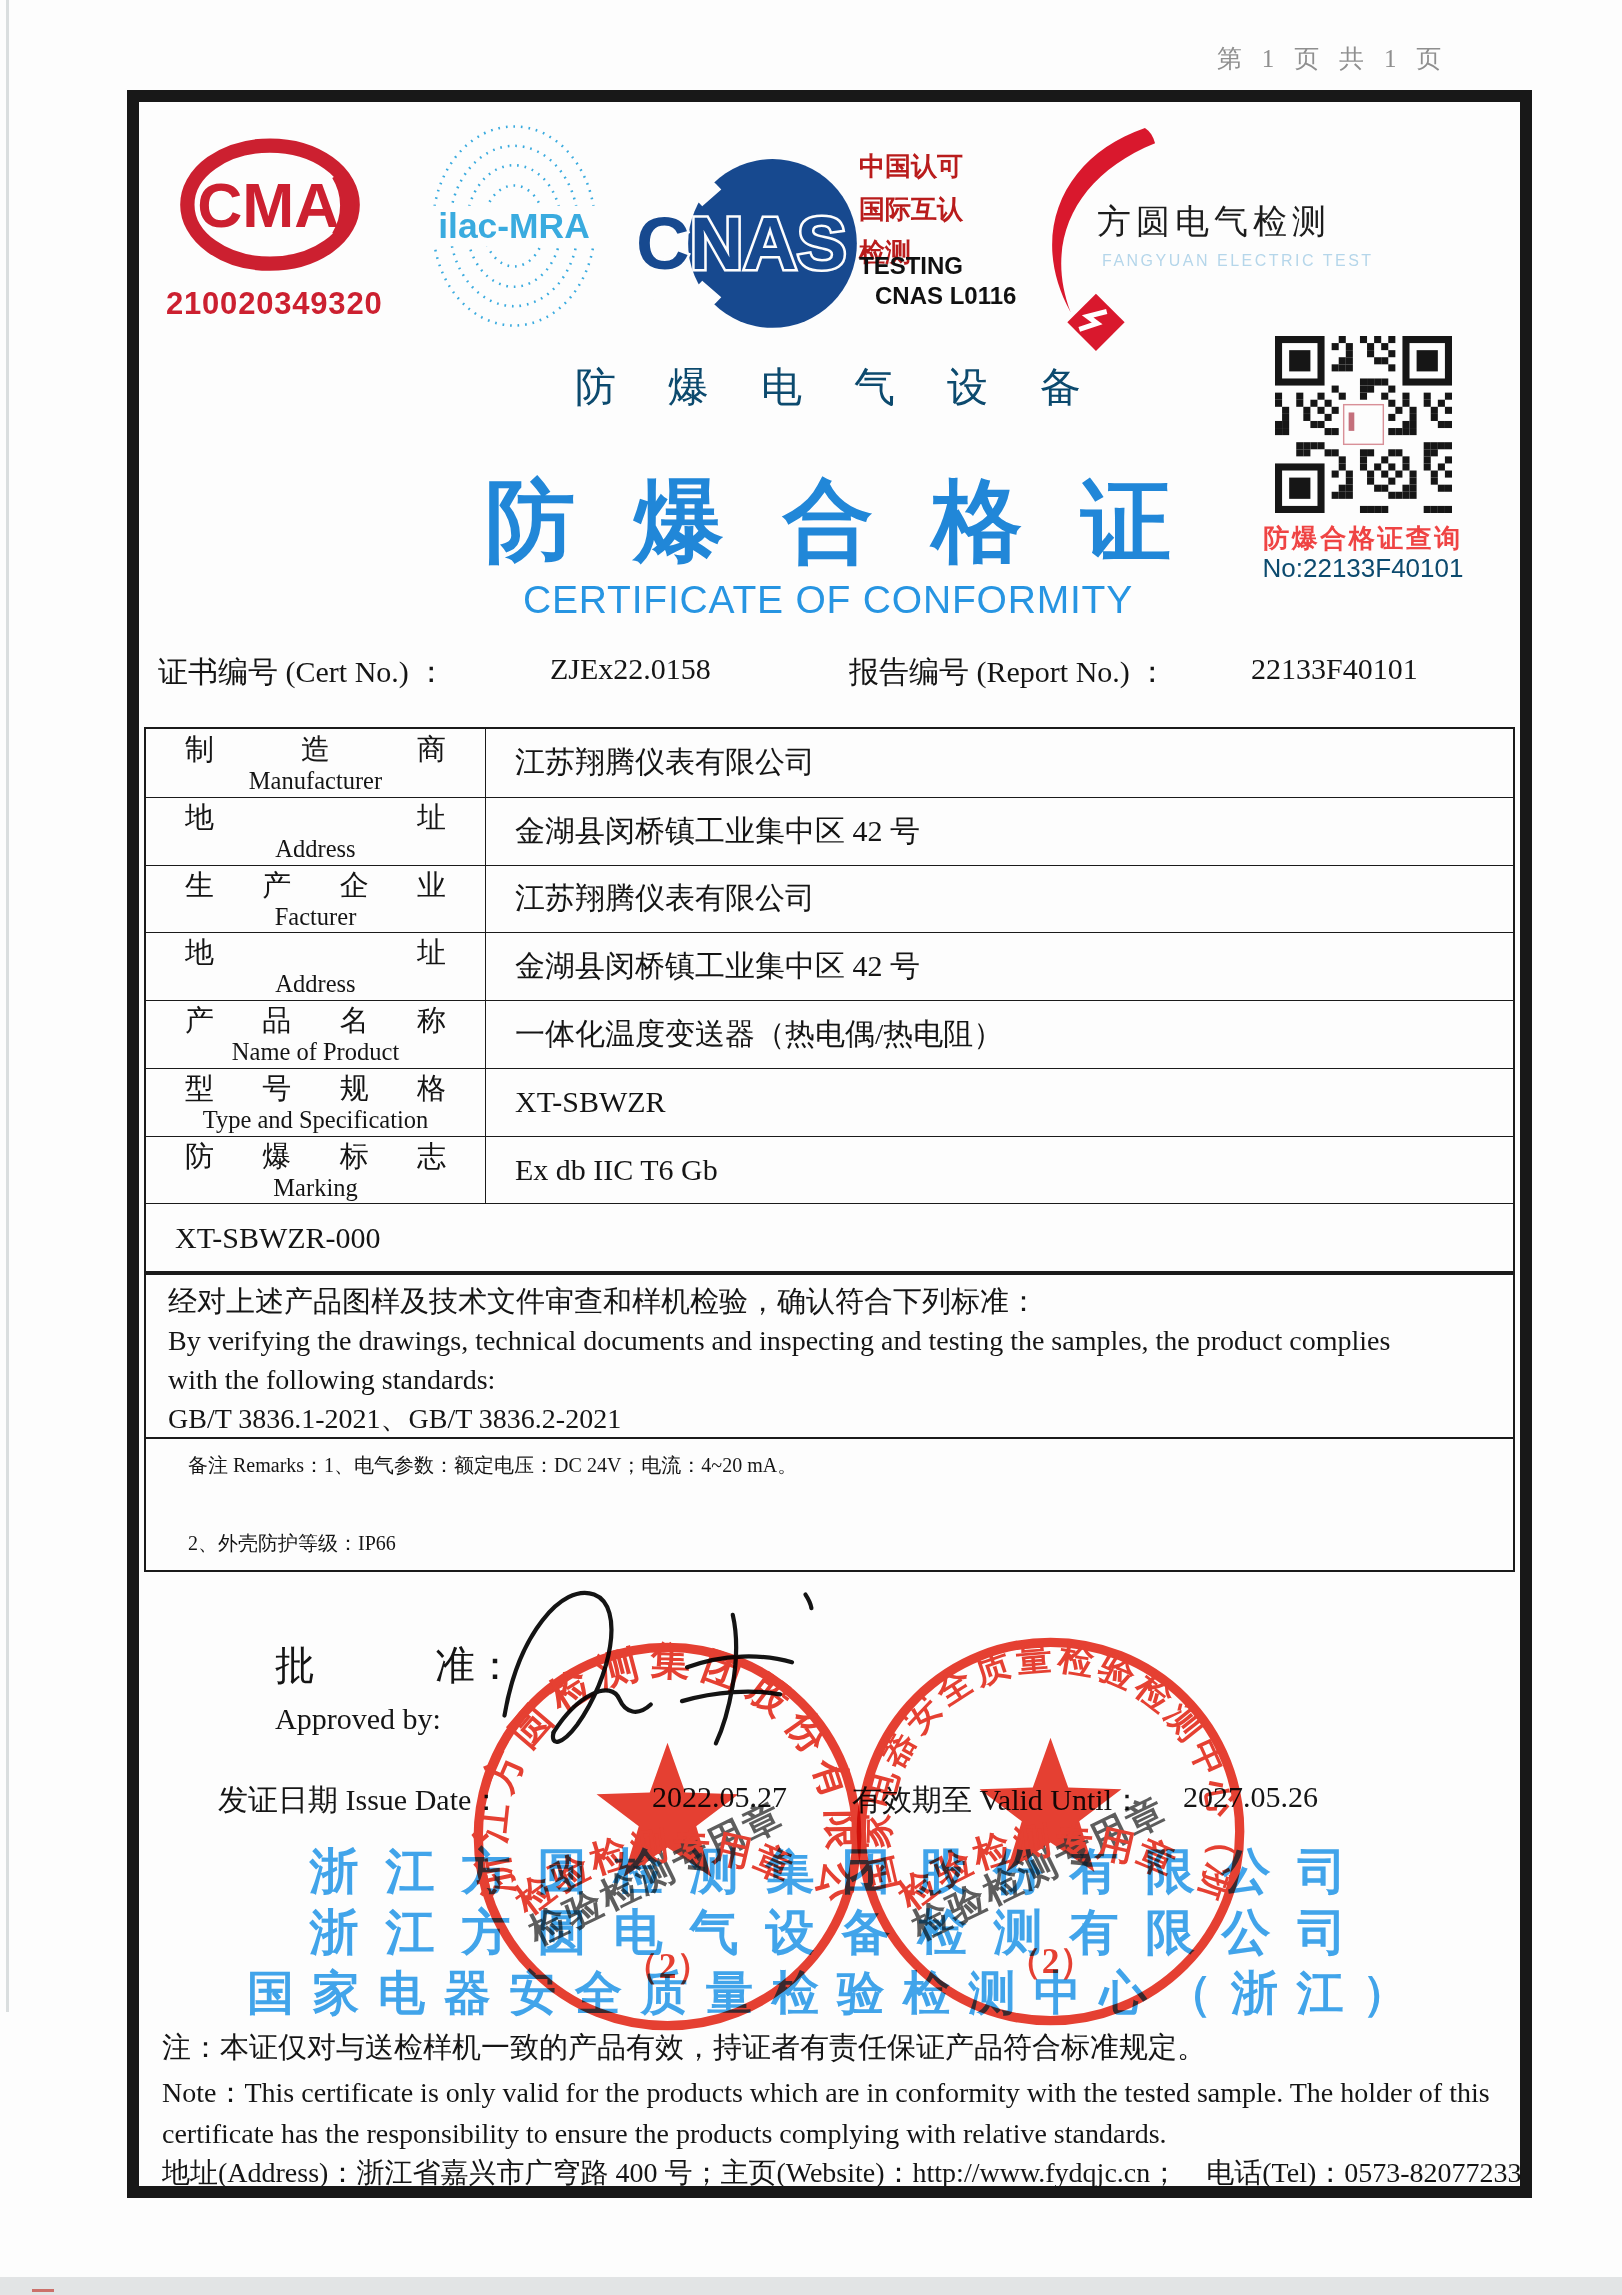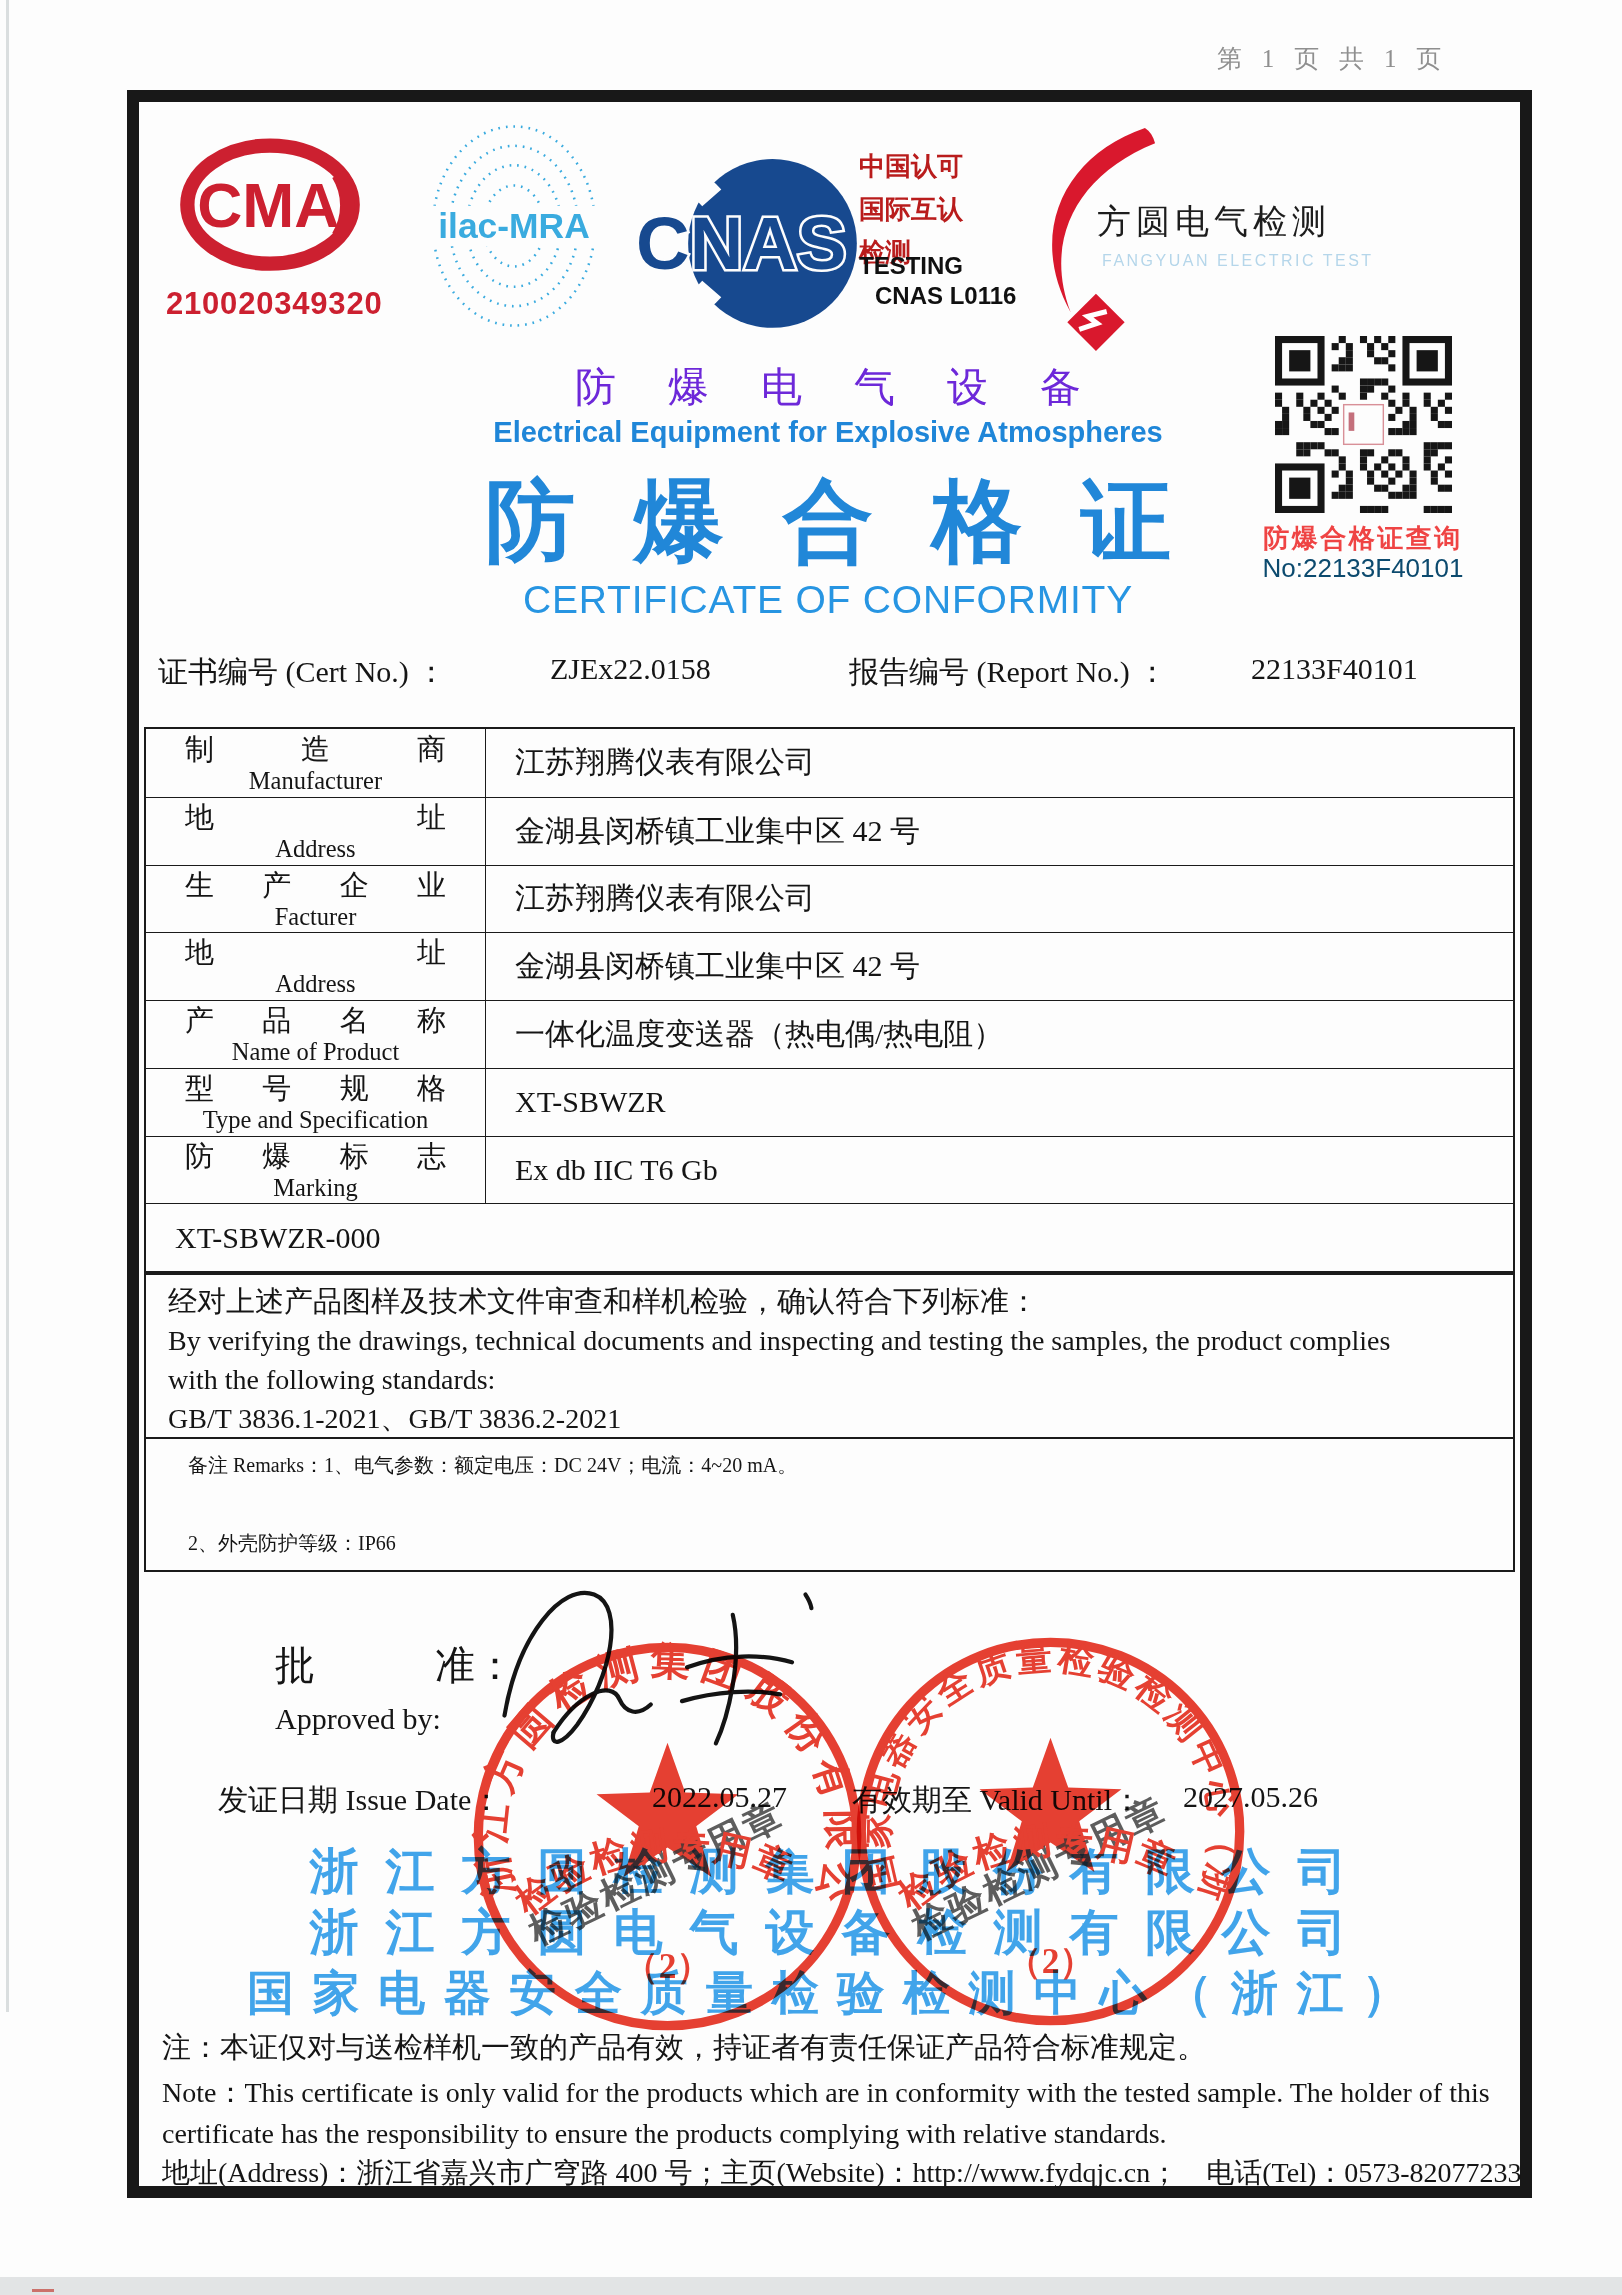--- a/index.html
+++ b/index.html
@@ -16,21 +16,21 @@
   
   .cma-number{left:166px;top:286px;width:211px;text-align:center;font-size:31px;font-weight:bold;
               color:#cc2030;font-family:"Liberation Sans",sans-serif;letter-spacing:0.8px;}
   .cnas-side-cn{left:859px;top:145px;font-size:26px;font-weight:600;line-height:43px;color:#b91c1c;}
   .cnas-side-en{left:859px;top:252px;font-size:24px;font-weight:800;font-family:"Liberation Sans",sans-serif;color:#101010;}
   .cnas-side-en2{left:859px;top:282px;font-size:24px;font-weight:800;font-family:"Liberation Sans",sans-serif;color:#101010;margin-left:16px;}
   .fy-text{left:1097px;top:199px;font-size:34px;color:#1d1d1d;letter-spacing:5px;}
   .fy-faint{left:1102px;top:252px;font-size:16px;color:#b5d6ea;letter-spacing:2.5px;font-family:"Liberation Sans",sans-serif;}
   
   .t-center{left:135px;width:1386px;text-align:center;}
-  .title-cn-small{top:360px;font-size:41px;color:#6d28d9;letter-spacing:52px;padding-left:52px;box-sizing:border-box;}
+  .title-cn-small{top:360px;font-size:41px;color:#0c4a6e;letter-spacing:52px;padding-left:52px;box-sizing:border-box;}
   .title-en-small{top:416px;font-size:29px;font-weight:bold;color:#1f86d8;font-family:"Liberation Sans",sans-serif;}
   .title-cn-big{top:461px;font-size:90px;font-weight:700;color:#2187d8;letter-spacing:59px;padding-left:59px;box-sizing:border-box;}
   .title-en-big{top:578px;font-size:39px;color:#2795e2;font-family:"Liberation Sans",sans-serif;letter-spacing:0.8px;}
   
   .qr-svg{left:1275px;top:336px;}
   .qr-caption{left:1244px;top:521px;width:238px;text-align:center;font-size:26px;font-weight:bold;color:#ef4444;letter-spacing:2.5px;}
   .qr-no{left:1244px;top:553px;width:238px;text-align:center;font-size:26px;color:#0c4a6e;font-family:"Liberation Sans",sans-serif;}
   
   .cert-label{left:158px;top:652px;font-size:30px;}
   .cert-value{left:550px;top:652px;font-size:30px;}
@@ -124,21 +124,20 @@
     <path d="M 150,6 C 55,38 10,130 62,224 C 30,140 68,62 162,24 C 160,16 156,10 150,6 Z" fill="#d9182d"></path>
     <g transform="rotate(45 92 236)">
       <rect x="68" y="212" width="48" height="48" fill="#d9182d"></rect>
       <polyline points="92,218 80,238 94,236 84,256" fill="none" stroke="#ffffff" stroke-width="6"></polyline>
     </g>
   </svg>
   <div class="abs fy-text">方圆电气检测</div>
   <div class="abs fy-faint">FANGYUAN ELECTRIC TEST</div>
 
   <div class="abs t-center title-cn-small">防爆电气设备</div>
-  <div class="abs t-center title-en-small">Electrical Equipment for Explosive Atmospheres</div>
   <div class="abs t-center title-cn-big">防爆合格证</div>
   <div class="abs t-center title-en-big">CERTIFICATE OF CONFORMITY</div>
 
   <svg class="abs qr-svg" width="177" height="177" viewBox="0 0 250 250">
       <rect x="0" y="0" width="250" height="250" fill="#fdfdfd"></rect>
       <rect x="90" y="0" width="10" height="10" fill="#161616"></rect>
       <rect x="120" y="0" width="10" height="10" fill="#161616"></rect>
       <rect x="140" y="0" width="10" height="10" fill="#161616"></rect>
       <rect x="160" y="0" width="10" height="10" fill="#161616"></rect>
       <rect x="80" y="10" width="10" height="10" fill="#161616"></rect>

